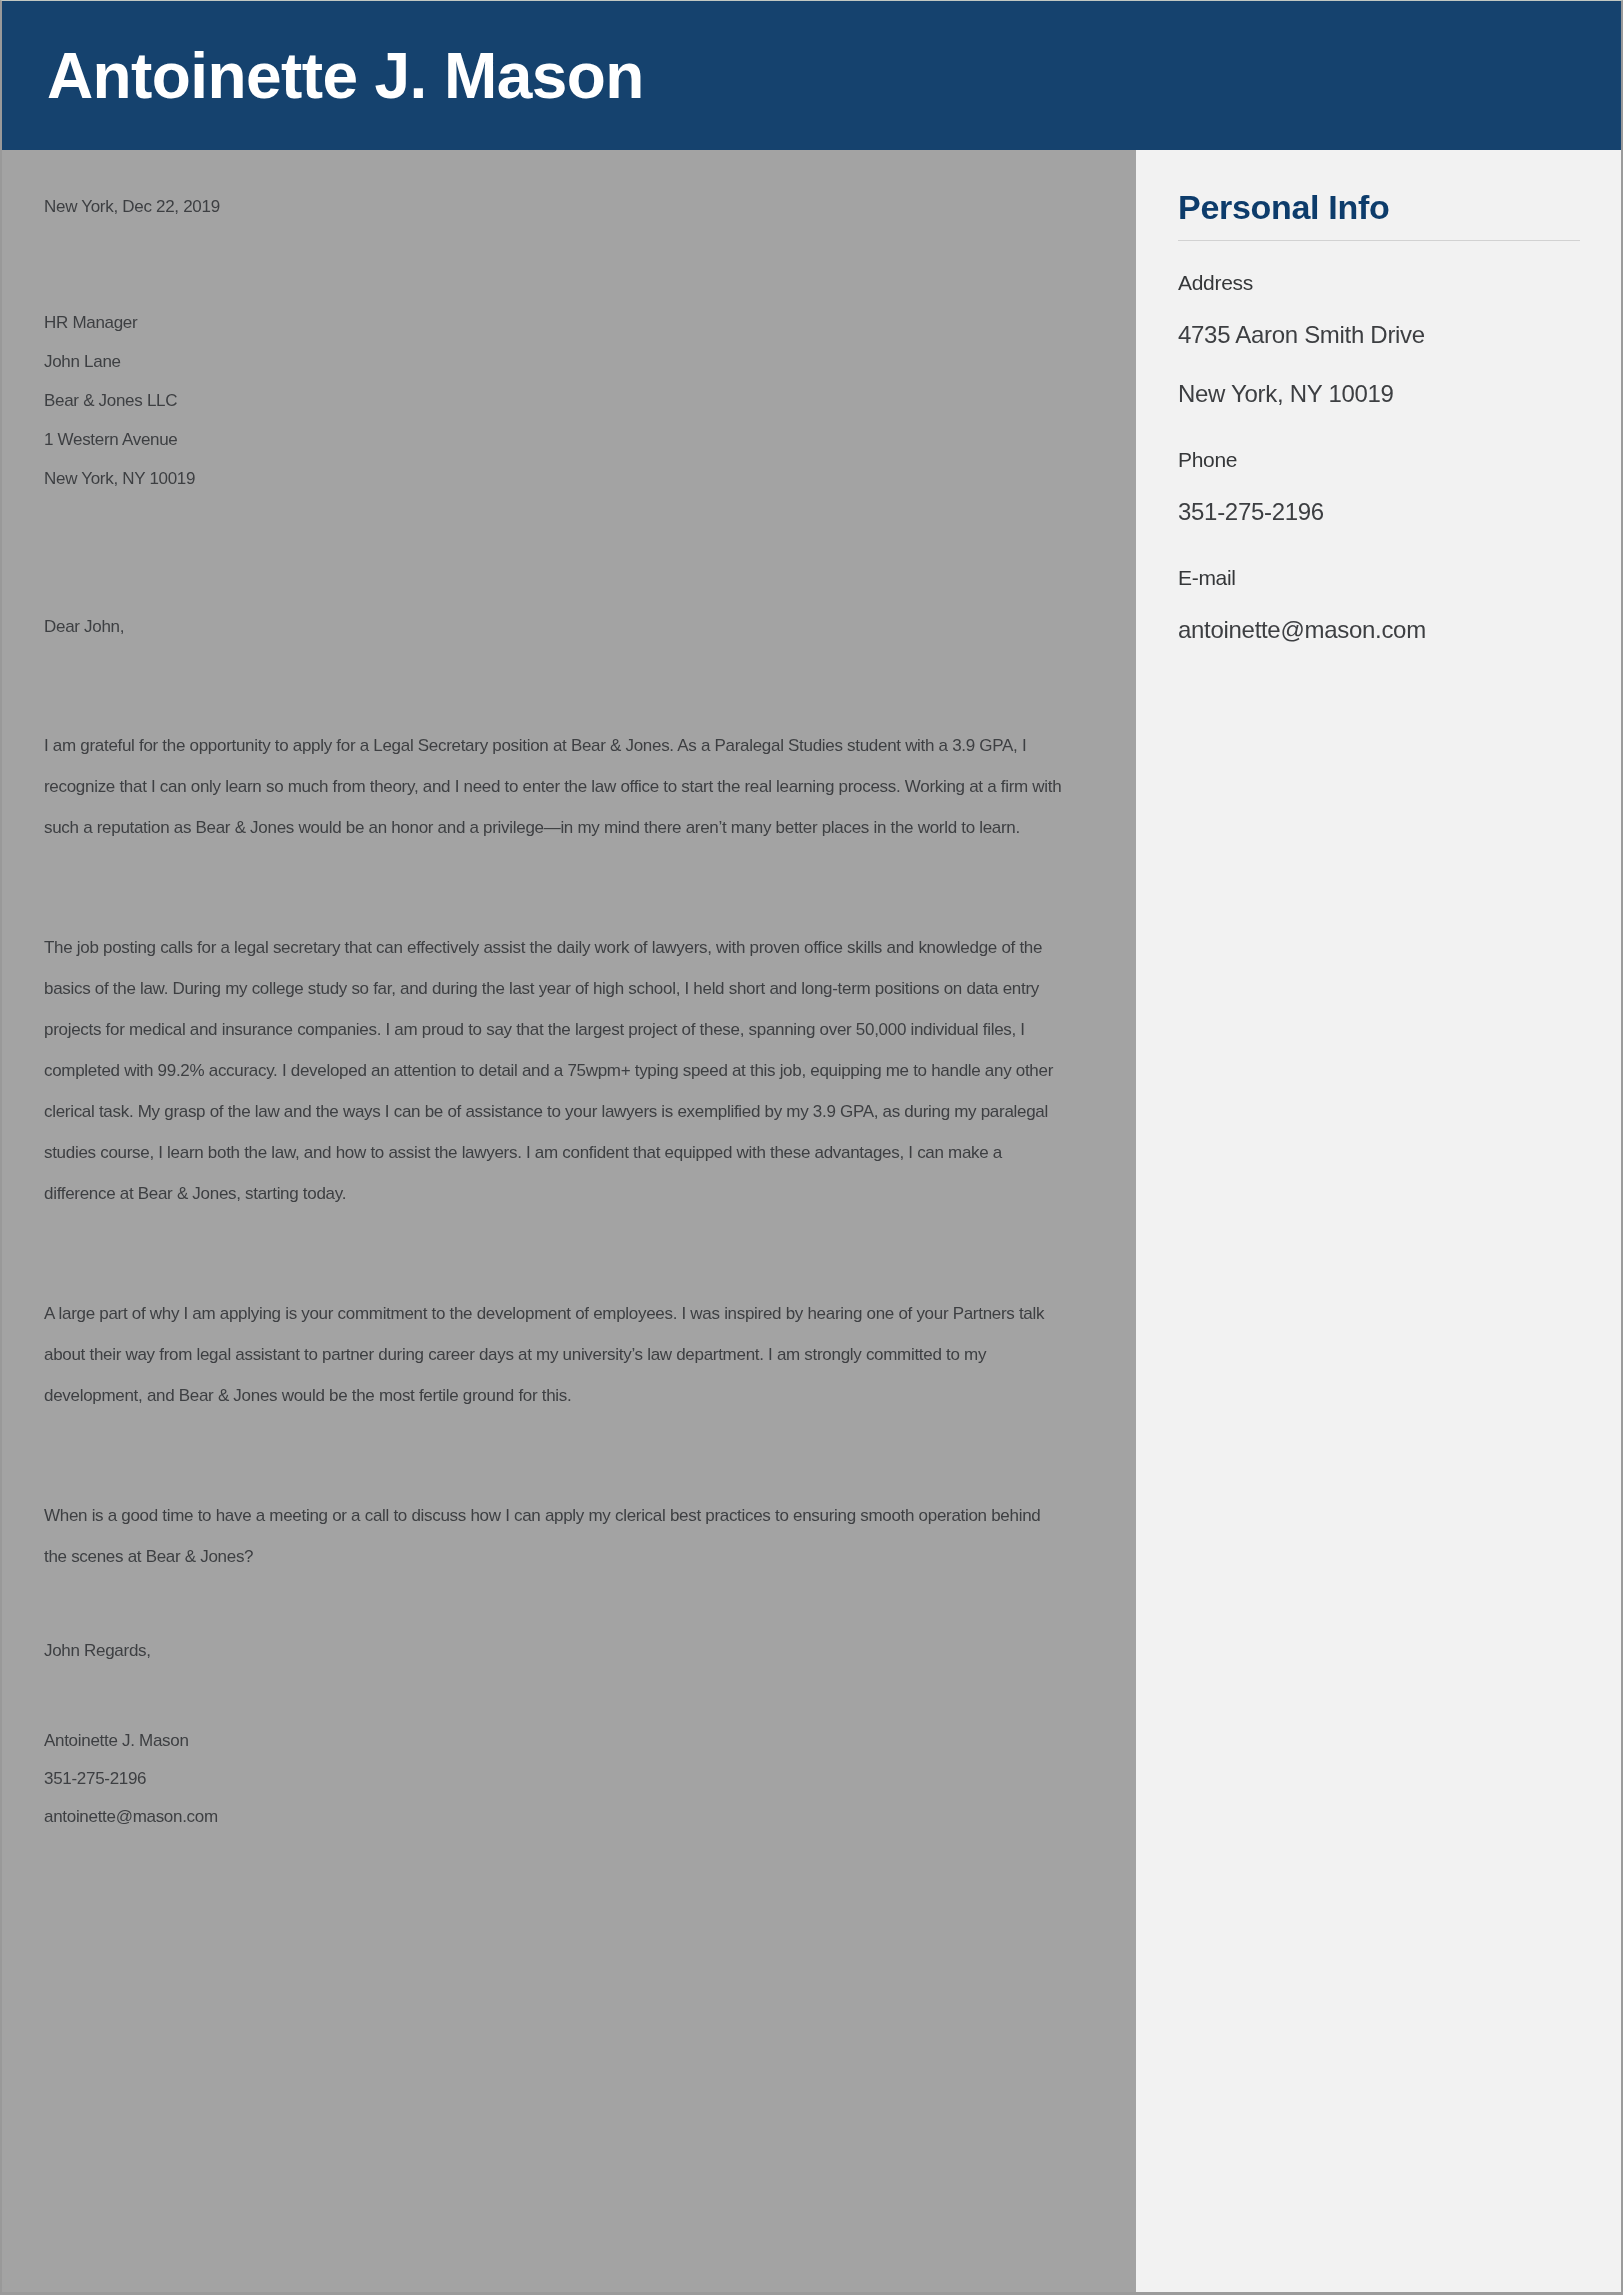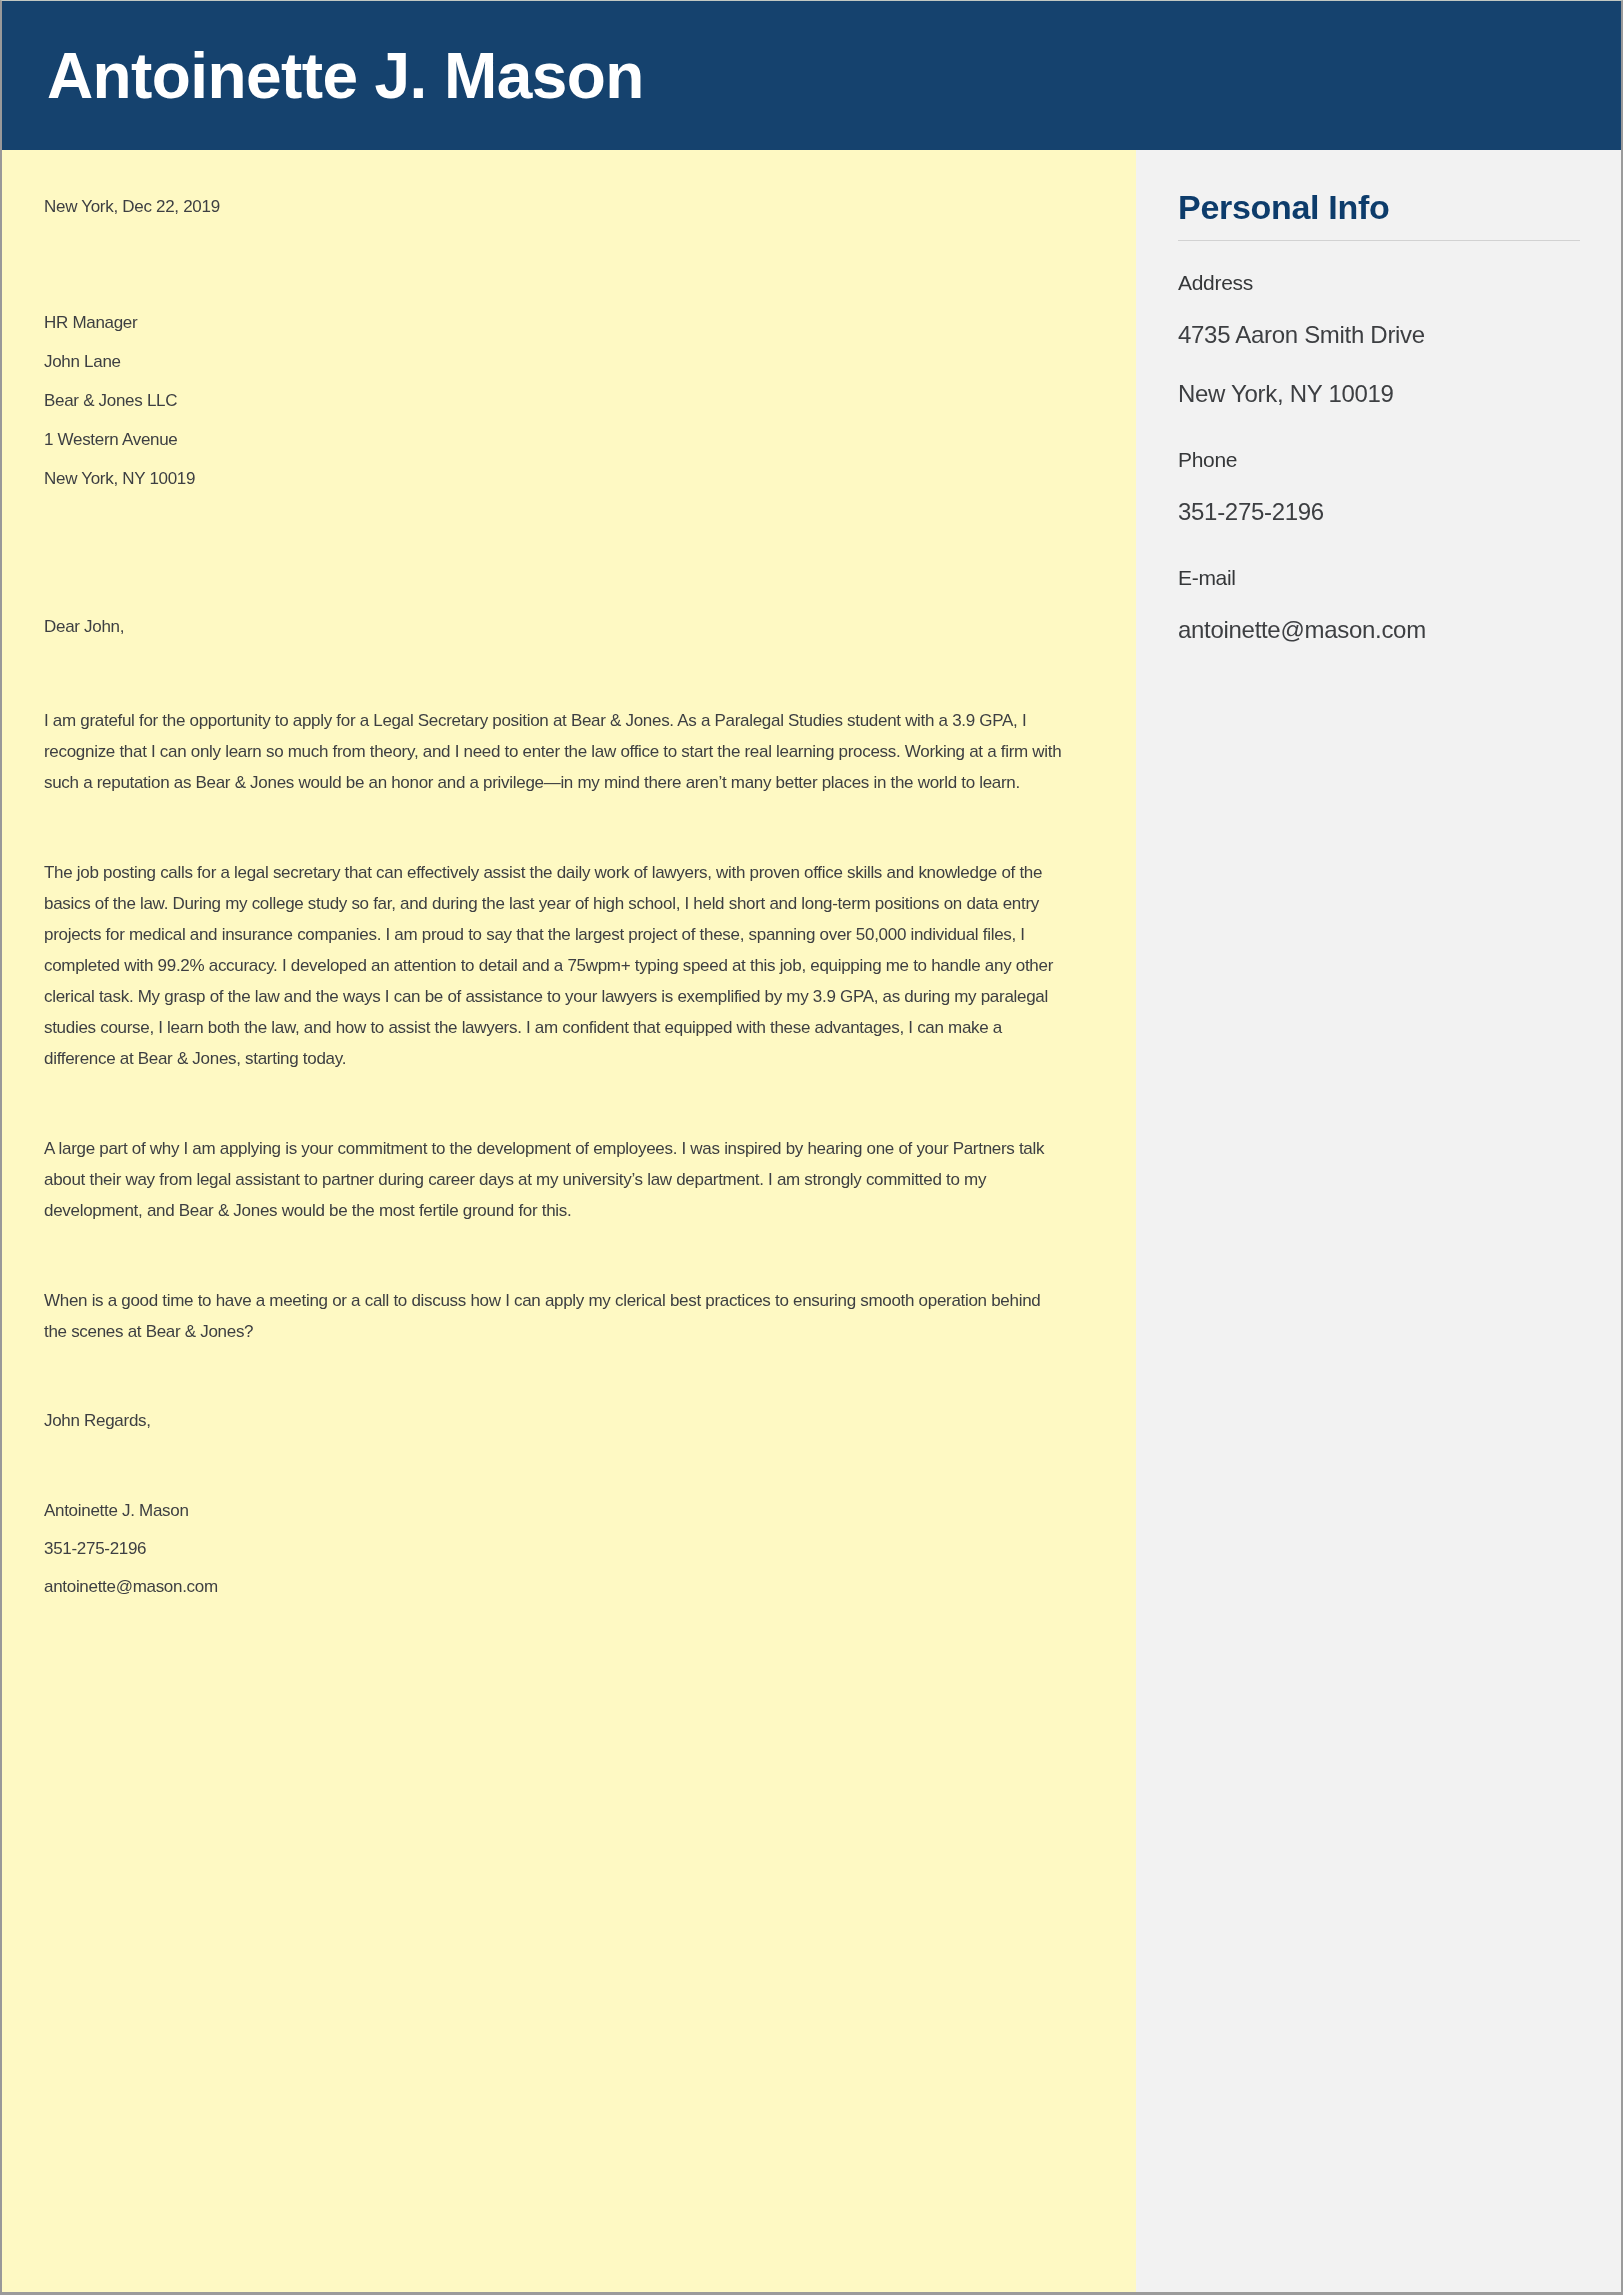--- a/index.html
+++ b/index.html
@@ -9,21 +9,21 @@
     --label:#353739;
     --sidebar-bg:#F2F2F2;
     --divider:#D2D2D2;
   }
   *{margin:0;padding:0;box-sizing:border-box;}
   html,body{margin:0;padding:0;background:#ffffff;}
   body{font-family:"Liberation Sans", sans-serif;}
   .page{
     width:1623px;
     height:2295px;
-    background:#fef9c3;
+    background:#a3a3a3;
     border-top:1.8px solid #C2C8C2;
     border-left:2.4px solid #999999;
     border-right:2.4px solid #9B9B9B;
     border-bottom:3px solid #9B9B9B;
     overflow:hidden;
   }
   .header{
     height:149px;
     background:var(--navy);
     display:flex;
@@ -53,22 +53,22 @@
   }
   .recipient{
     margin-top:77px;
     line-height:39px;
   }
   .salutation{
     margin-top:109px;
     line-height:39px;
   }
   .para{
-    margin-top:59px;
-    line-height:31px;
+    margin-top:79px;
+    line-height:41px;
   }
   .closing{
     margin-top:54px;
     line-height:39px;
   }
   .signature{
     margin-top:52px;
     line-height:38px;
   }
   .sidebar{

